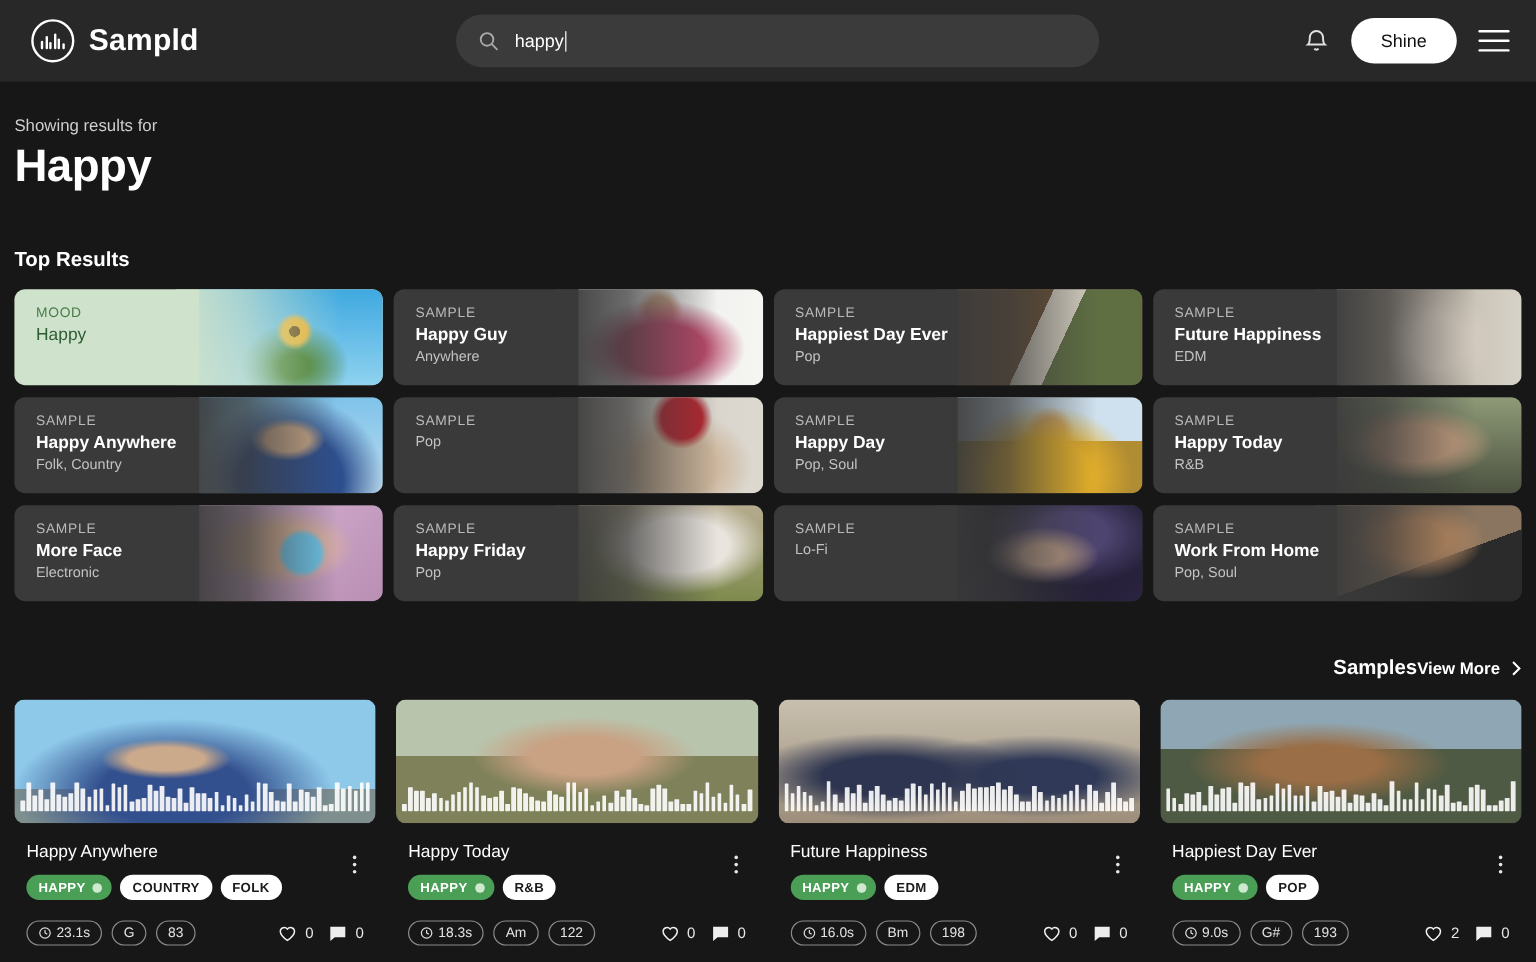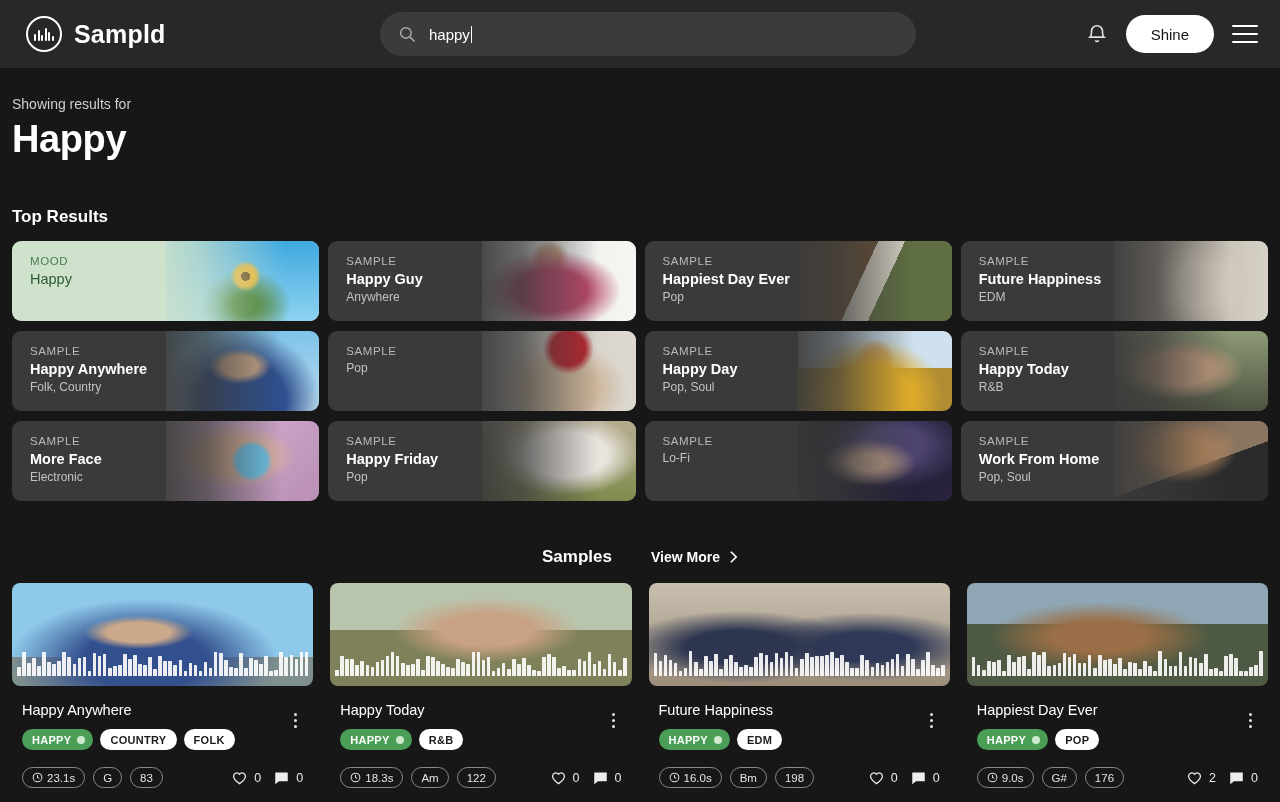--- a/index.html
+++ b/index.html
@@ -70,27 +70,27 @@
     margin-top: 28px; margin-left: 0;
     font-size: 14px; color: #cfcfcf;
   }
   .query {
     font-size: 38px; font-weight: 700; margin-top: 6px; letter-spacing: -.4px;
   }
   .section-title {
     font-size: 17px; font-weight: 700; margin-top: 46px; margin-bottom: 14px;
   }
   .section-head {
-    display: flex; align-items: center; justify-content: center;
-    margin-top: 46px; margin-bottom: 16px; gap: 23px;
+    display: flex; align-items: center; justify-content: flex-end;
+    margin-top: 46px; margin-bottom: 16px;
   }
   .section-head .section-title { margin: 0; }
   .view-more {
     display: flex; align-items: center; gap: 9px;
-    font-size: 14px; font-weight: 700; color: #fff; cursor: pointer; margin-left: 16px;
+    font-size: 14px; font-weight: 700; color: #fff; cursor: pointer;
   }
   .chev { width: 9px; height: 14px; }
 
   
   .top-grid {
     display: grid; grid-template-columns: repeat(4, 1fr);
     gap: 10px 9px;
   }
   .rcard {
     position: relative; height: 80px; border-radius: 9px;
@@ -794,21 +794,21 @@
         <div class="metarow">
           <div class="chips">
             <div class="chip">
               <svg class="clock" viewBox="0 0 24 24" fill="none" stroke="#e0e0e0" stroke-width="2.2">
                 <circle cx="12" cy="12" r="9.5"></circle>
                 <polyline points="12,6.5 12,12 16,14"></polyline>
               </svg>
               <span>9.0s</span>
             </div>
             <div class="chip">G#</div>
-            <div class="chip">176</div>
+            <div class="chip">193</div>
           </div>
           <div class="stats">
             <div class="stat">
               <svg viewBox="0 0 24 22" fill="none" stroke="#eeeeee" stroke-width="2">
                 <path d="M12 20S2.5 13.6 2.5 7.8A5.3 5.3 0 0 1 12 5a5.3 5.3 0 0 1 9.5 2.8C21.5 13.6 12 20 12 20z"></path>
               </svg>
               <span>2</span>
             </div>
             <div class="stat">
               <svg viewBox="0 0 24 22" fill="#eeeeee">

